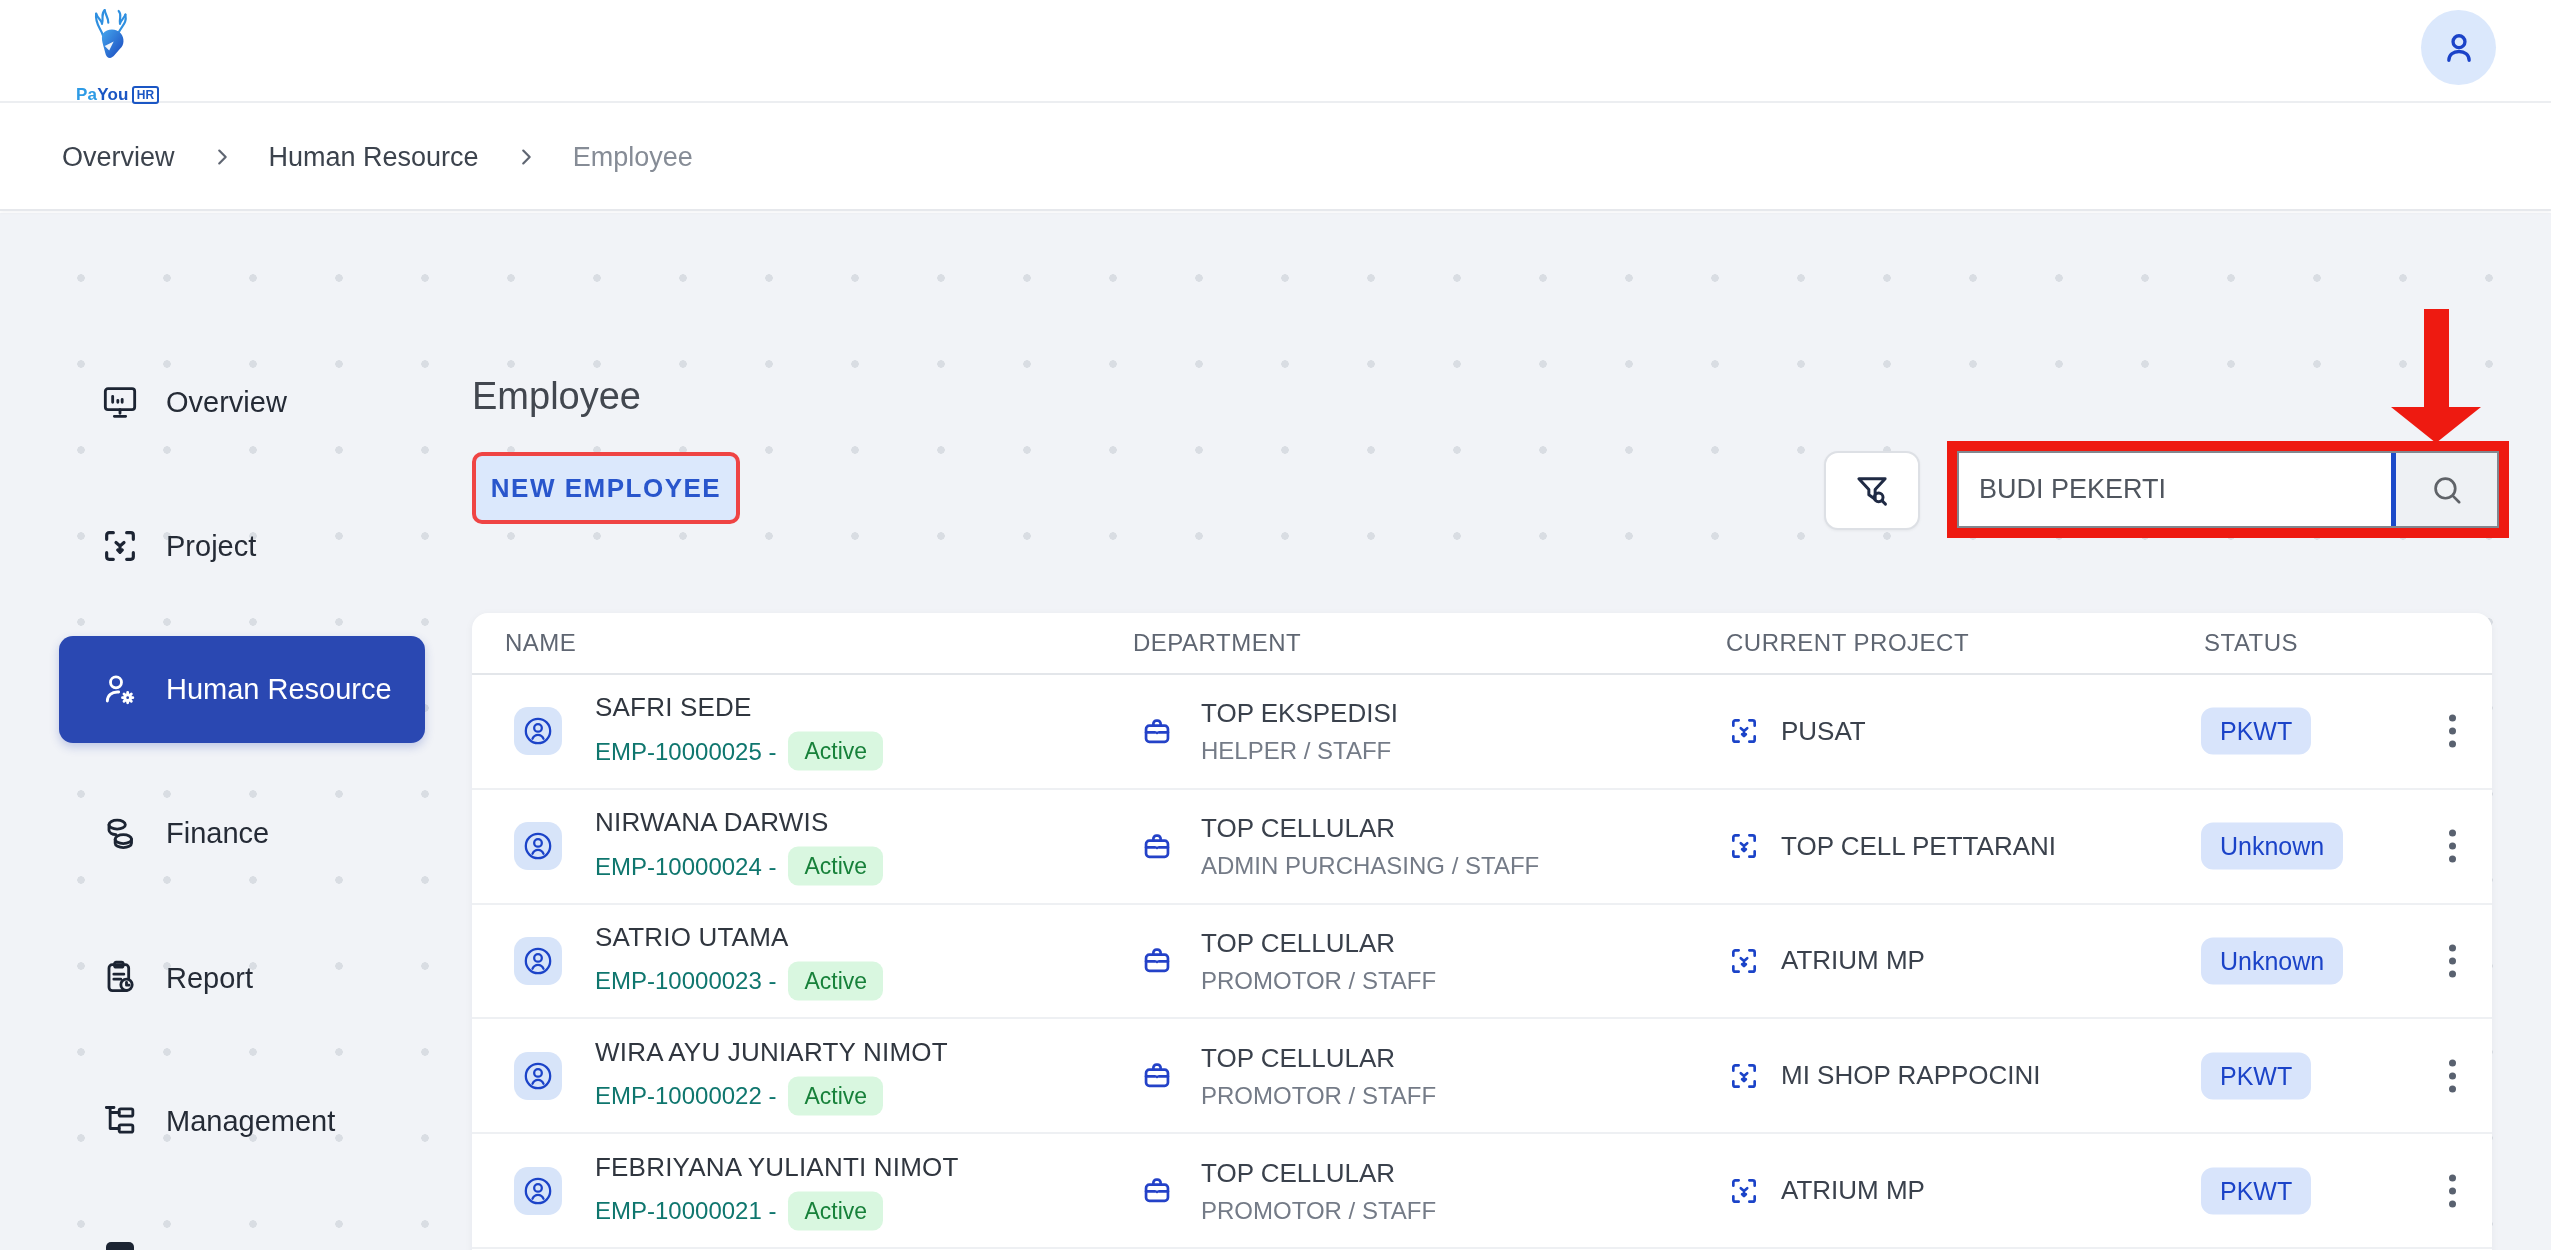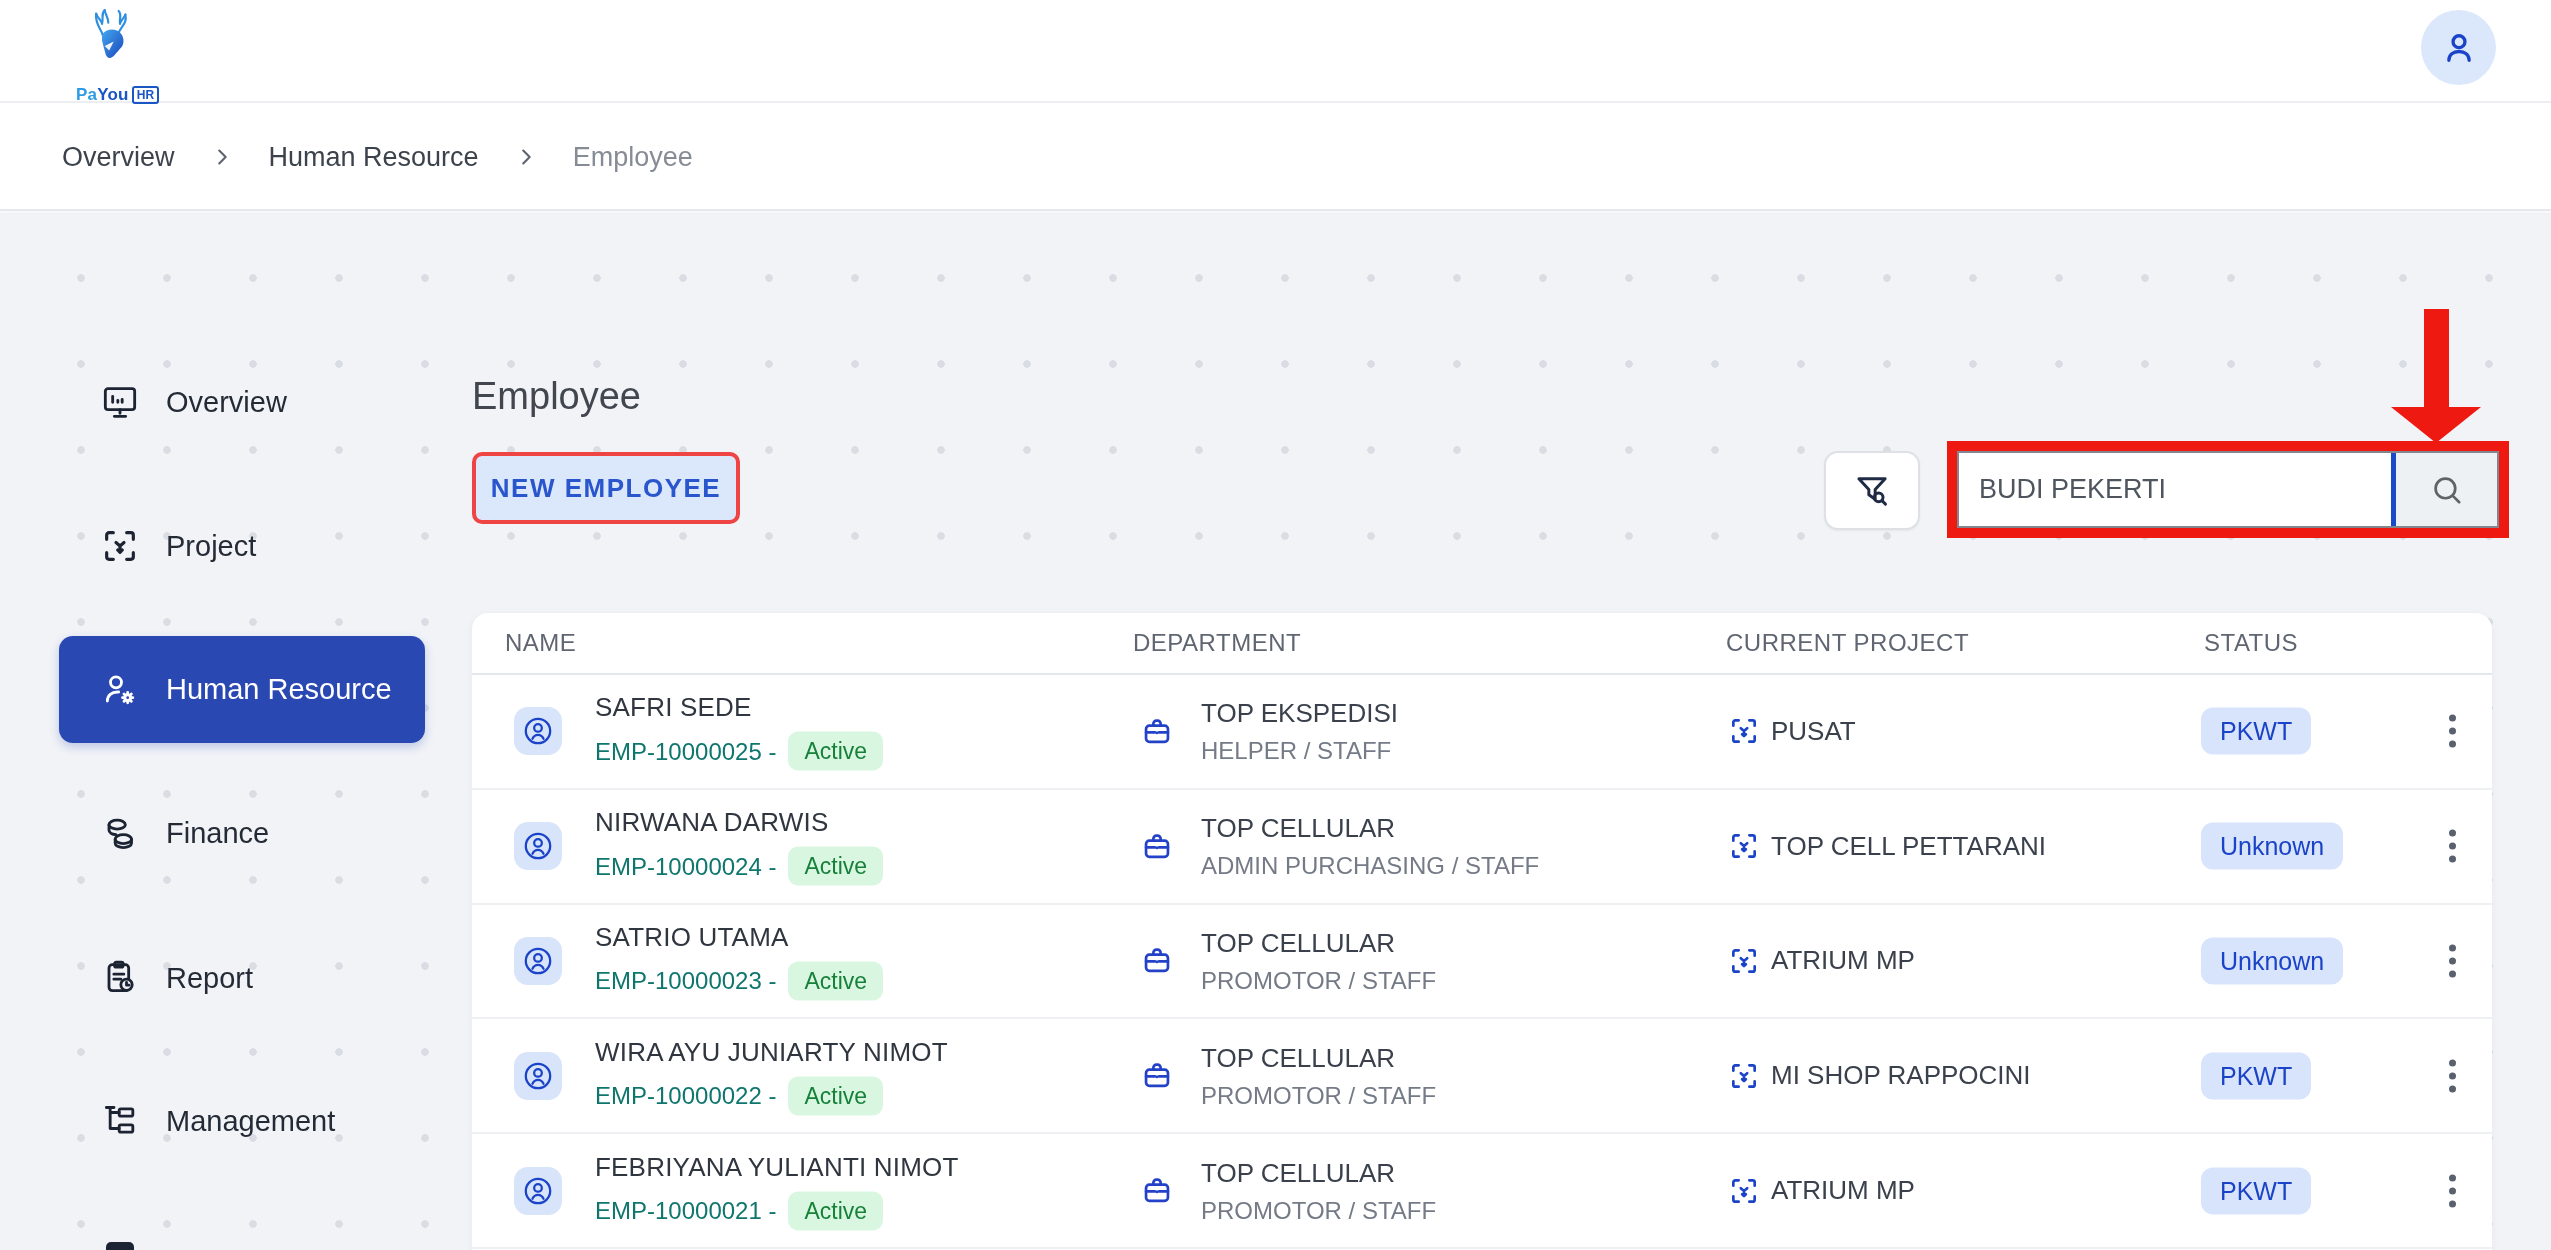--- a/index.html
+++ b/index.html
@@ -58,21 +58,21 @@
   .trow{position:relative;height:114.8px;border-bottom:2px solid #eef0f3;background:#fff;}
   .cell-avatar{position:absolute;left:42px;top:50%;transform:translateY(-50%);width:48px;height:48px;border-radius:14px;background:#d7e4f9;display:flex;align-items:center;justify-content:center;}
   .cell-name{position:absolute;left:123px;top:50%;transform:translateY(-50%);}
   .nm{font-size:26px;color:#30363f;font-weight:500;letter-spacing:.2px;white-space:nowrap;}
   .code-line{margin-top:9px;display:flex;align-items:center;gap:12px;}
   .code{font-size:24px;color:#0f766e;white-space:nowrap;}
   .badge-active{font-size:23px;color:#17813a;background:#d9f7e0;border-radius:10px;padding:6px 16px;white-space:nowrap;}
   .cell-dept{position:absolute;left:667px;top:50%;transform:translateY(-50%);display:flex;align-items:center;gap:26px;}
   .dept-l1{font-size:26px;color:#3a414c;white-space:nowrap;}
   .dept-l2{margin-top:8px;font-size:24px;color:#747b87;white-space:nowrap;}
-  .cell-proj{position:absolute;left:1256px;top:50%;transform:translateY(-50%);display:flex;align-items:center;gap:11px;}
+  .cell-proj{position:absolute;left:1256px;top:50%;transform:translateY(-50%);display:flex;align-items:center;gap:21px;}
   .proj-name{font-size:26px;color:#3a414c;white-space:nowrap;}
   .badge-status{position:absolute;left:1729px;top:50%;transform:translateY(-50%);font-size:25px;font-weight:500;color:#1b43c8;background:#d8e4fb;border-radius:12px;padding:9px 19px;white-space:nowrap;}
   .kebab{position:absolute;left:1969px;top:50%;transform:translateY(-50%);display:flex;flex-direction:column;gap:6px;padding:8px;cursor:pointer;}
   .kebab i{width:7px;height:7px;border-radius:50%;background:#59616f;}
   svg{display:block;}
 </style>
 </head>
 <body>
 
 <div class="screen">

